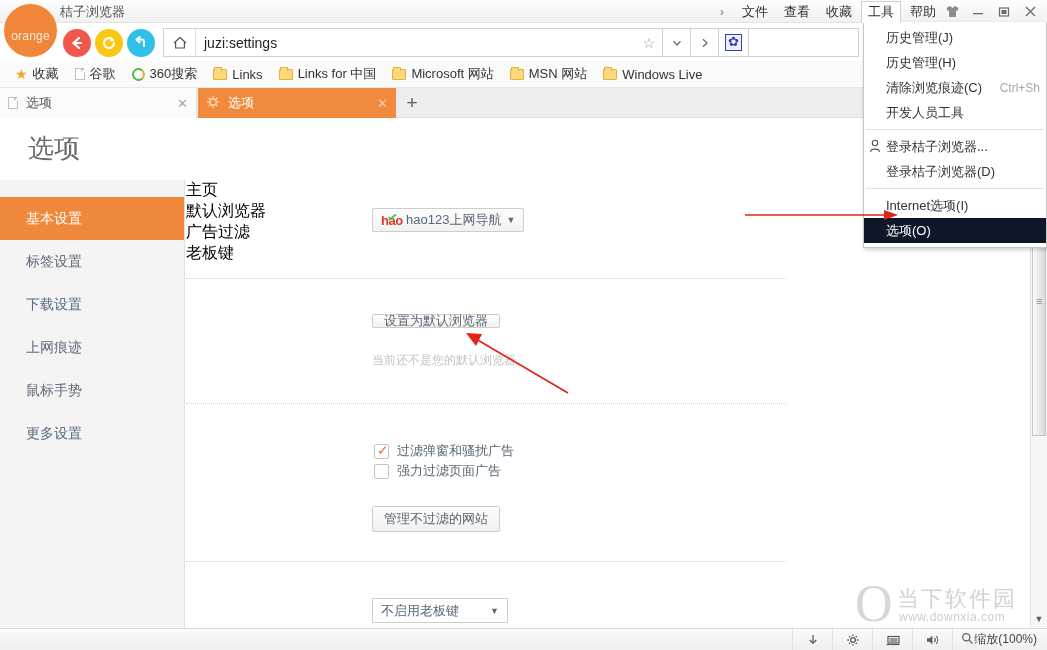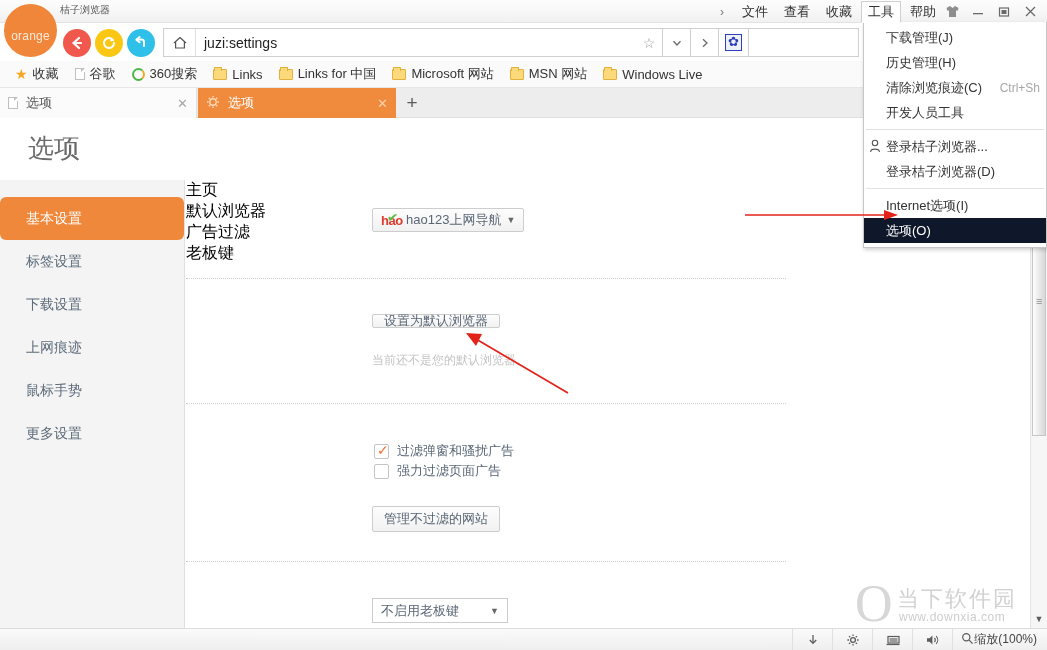--- a/index.html
+++ b/index.html
@@ -12,21 +12,21 @@
   #app { position: relative; width: 1047px; height: 650px; background:#fff; }
 
   
   .titlebar {
     position:absolute; left:0; top:0; width:1047px; height:23px;
     background: linear-gradient(#fdfdfd,#f1f1f1);
     border-bottom:1px solid #e3e3e3;
   }
   .brandname {
     position:absolute; left:60px; top:3px;
-    font-size:10px; color:#555;
+    font-size:13px; color:#555;
   }
   .menubar { position:absolute; right:103px; top:0; height:23px; display:flex; align-items:center; }
   .menu-chev { font-size:12px; color:#777; margin-right:10px; }
   .menu-item {
     font-size:13px; color:#333; padding:2px 7px; margin:0 1px;
     line-height:18px; cursor:default;
   }
   .menu-item.active {
     background:#ffffff; border:1px solid #d0d0d0; border-bottom:1px solid #fff;
     padding:1px 6px; position:relative; z-index:60;
@@ -109,21 +109,21 @@
   .pagehead { position:absolute; left:0; top:119px; width:1030px; height:61px; background:#fff; }
   .pagehead h1 { position:absolute; left:28px; top:12px; font-size:26px; font-weight:normal; color:#6b6b6b; }
 
   
   .sidebar {
     position:absolute; left:0; top:180px; width:185px; height:449px;
     background:#f4f4f4; border-right:1px solid #e0e0e0;
   }
   .side-item {
     height:43px; display:flex; align-items:center; padding-left:26px;
-    font-size:14px; color:#5d6b7a;border-radius:6px;
+    font-size:14px; color:#5d6b7a;
   }
   .side-item.first { margin-top:17px; }
   .side-item.selected { background:#F0883C; color:#ffffff; }
 
   
   .content {
     position:absolute; left:186px; top:180px; width:844px; height:449px; background:#fff;
     overflow:hidden;
   }
   .sep { position:absolute; left:0; width:600px; border-top:1px dotted #cfcfcf; }
@@ -407,21 +407,21 @@
 
     <div class="rlabel" style="top:425px;">老板键</div>
     <div class="selectbox" style="left:186px;top:418px;">
       <span class="sv">不启用老板键</span>
       <span class="caret">▼</span>
     </div>
   </div>
 
   <div class="dropdown">
     <div class="dd-item">
-      <span>下载管理(J)</span>
+      <span>历史管理(J)</span>
     </div>
     <div class="dd-item">
       <span>历史管理(H)</span>
     </div>
     <div class="dd-item">
       <span>清除浏览痕迹(C)</span>
       <span class="sc">Ctrl+Sh</span>
     </div>
     <div class="dd-item">
       <span>开发人员工具</span>

